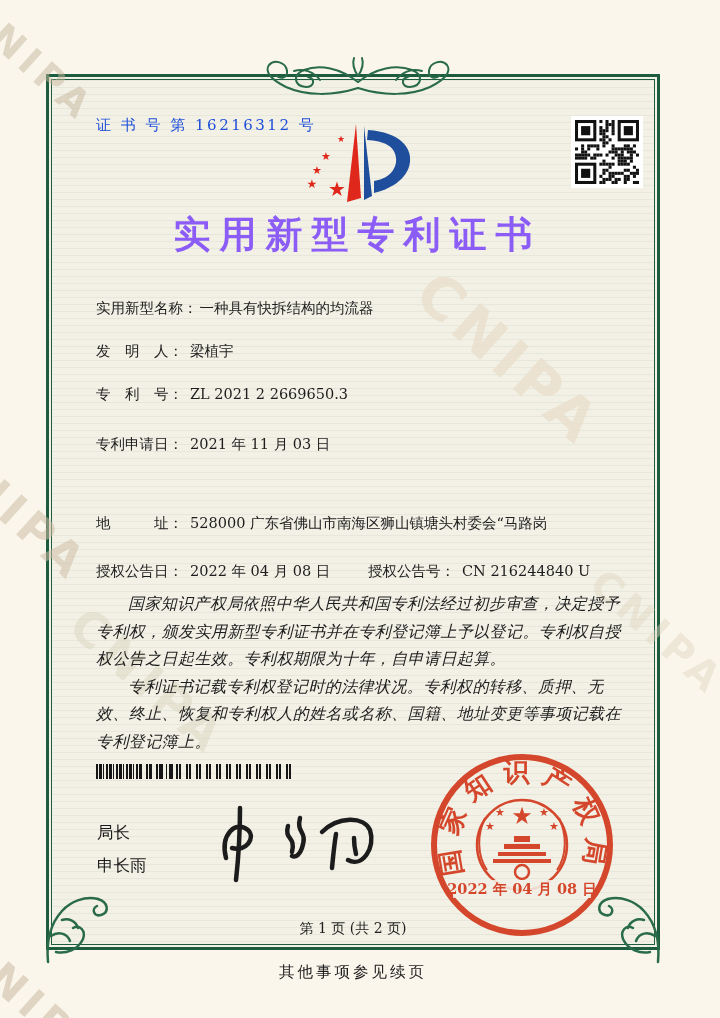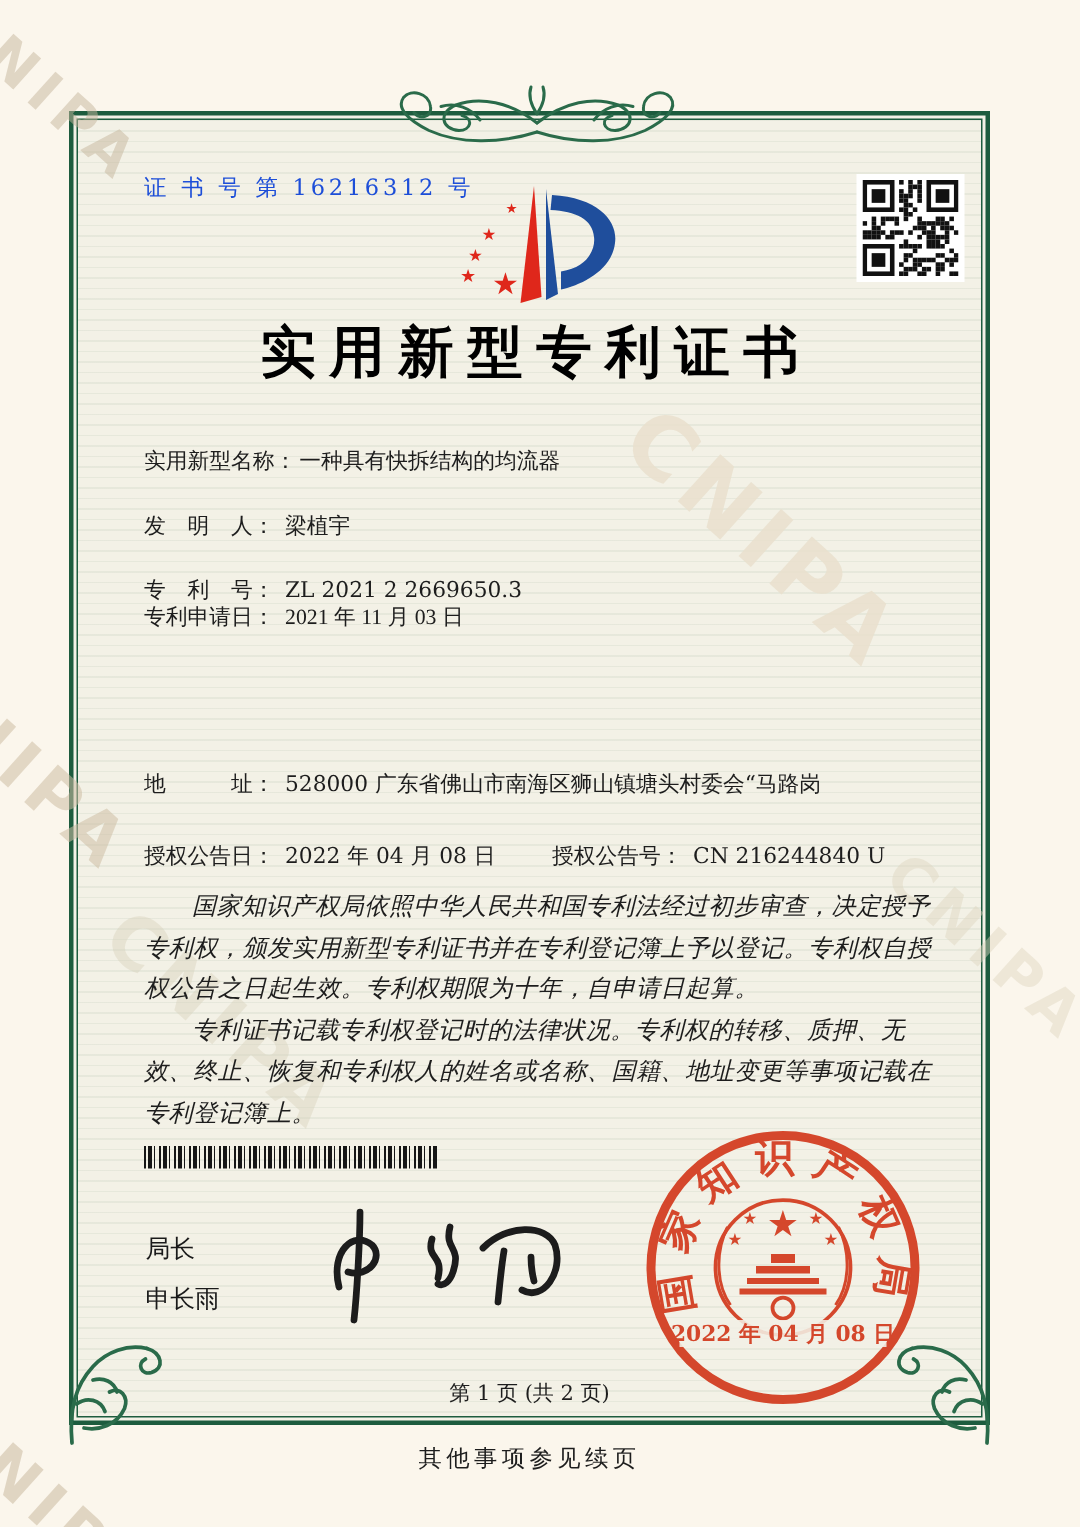--- a/index.html
+++ b/index.html
@@ -36,21 +36,21 @@
     font-size:15px;letter-spacing:2.5px;color:#1d4ed8;
   }
   .qr{
     position:absolute;left:571px;top:116px;width:72px;height:72px;
     background:#fff;padding:4px;box-sizing:border-box;
   }
   .logo{position:absolute;left:300px;top:110px;width:130px;height:102px;}
   .title{
     position:absolute;left:46px;top:210px;width:614px;
     text-align:center;font-size:37px;font-weight:bold;
-    letter-spacing:9px;text-indent:9px;color:#000000;
+    letter-spacing:9px;text-indent:9px;color:#8b5cf6;
   }
   .row{
     position:absolute;left:96px;width:540px;
     font-size:14.5px;line-height:22px;color:#1d1d1d;
     white-space:nowrap;
   }
   .row .lbl{display:inline-block;min-width:92px;}
   .row .val{margin-left:2px;margin-top:16px;}
   .row .pair2{position:absolute;left:272px;top:0;}
   .addr2{margin-left:94px;}
@@ -295,21 +295,21 @@
 
   <div class="row" style="top:297px;">
     <span class="lbl">实用新型名称：</span><span class="val">一种具有快拆结构的均流器</span>
   </div>
   <div class="row" style="top:340px;">
     <span class="lbl">发　明　人：</span><span class="val">梁植宇</span>
   </div>
   <div class="row" style="top:383px;">
     <span class="lbl">专　利　号：</span><span class="val">ZL 2021 2 2669650.3</span>
   </div>
-  <div class="row" style="top:401px;font-family:Liberation Serif, serif;">
+  <div class="row" style="top:433px;">
     <span class="lbl">专利申请日：</span><span class="val">2021 年 11 月 03 日</span>
   </div>
   <div class="row" style="top:512px;">
     <div><span class="lbl">地　　　址：</span><span class="val">528000 广东省佛山市南海区狮山镇塘头村委会“马路岗</span></div>
   </div>
   <div class="row" style="top:560px;">
     <span class="lbl">授权公告日：</span><span class="val">2022 年 04 月 08 日</span>
     <span class="pair2"><span class="lbl">授权公告号：</span><span class="val">CN 216244840 U</span></span>
   </div>
 

